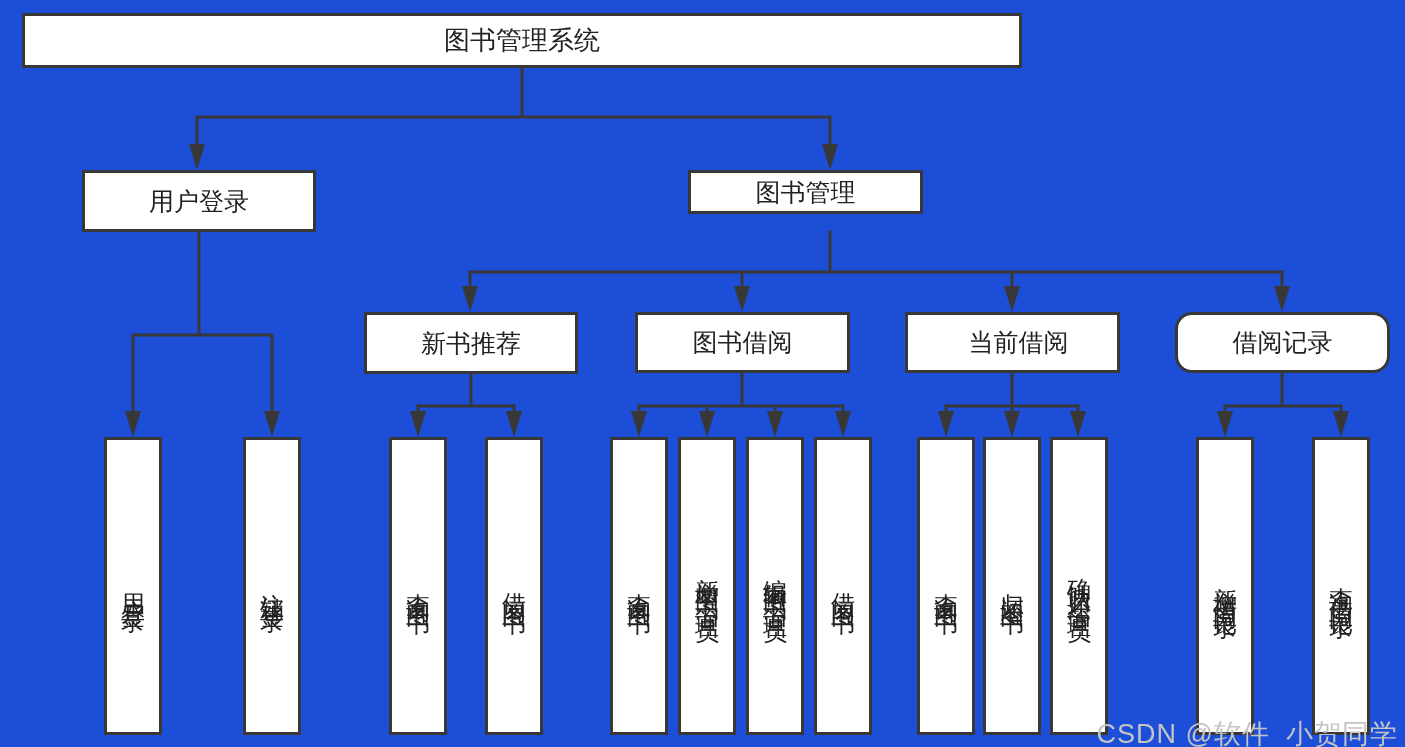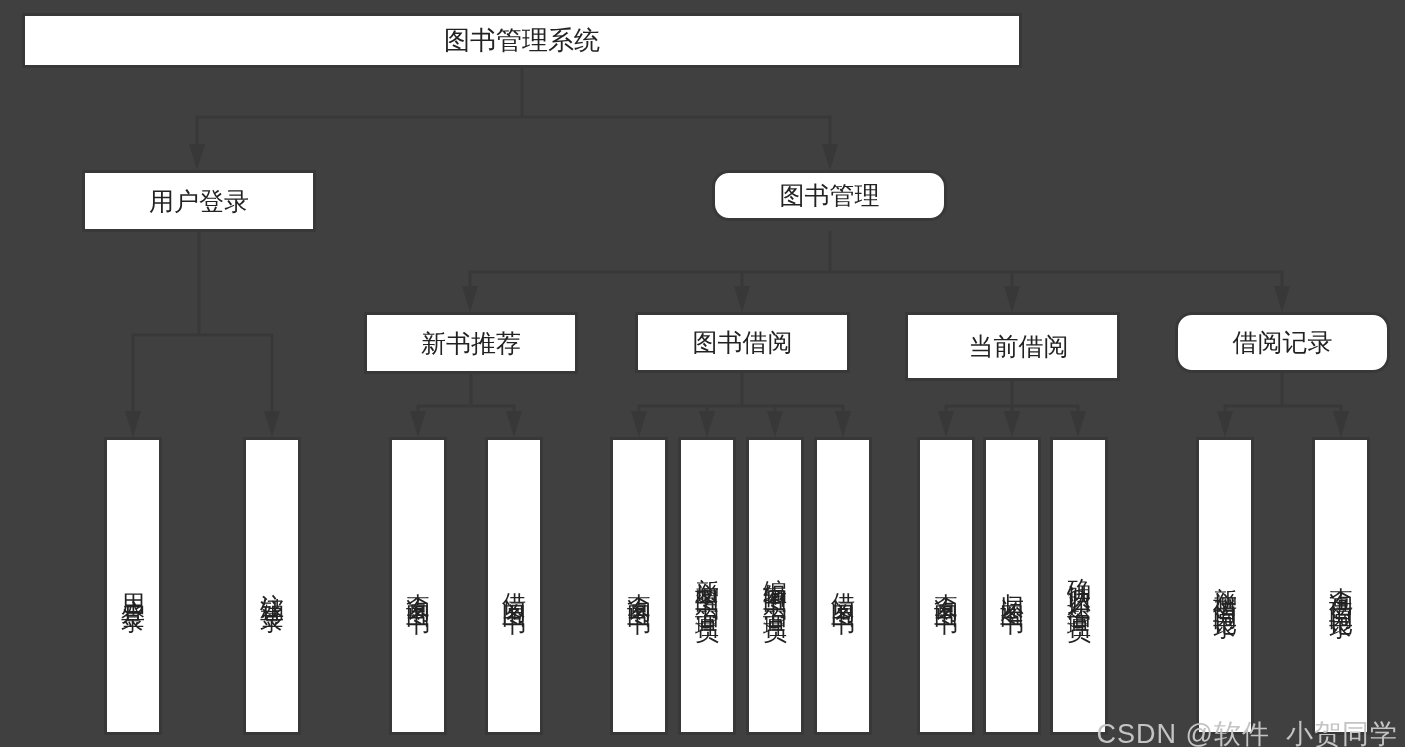--- a/index.html
+++ b/index.html
@@ -5,21 +5,21 @@
   html, body {
     margin: 0;
     padding: 0;
     background: #ffffff;
     font-family: "Liberation Sans", sans-serif;
   }
   #stage {
     position: relative;
     width: 1405px;
     height: 747px;
-    background: #404040;
+    background: #1d4ed8;
     overflow: hidden;
     color: #222222;
   }
   #connector-svg {
     position: absolute;
     left: 0;
     top: 0;
     width: 1405px;
     height: 747px;
     pointer-events: none;
@@ -104,25 +104,25 @@
       M938,411 L954,411 L946,437 Z
       M1004,411 L1020,411 L1012,437 Z
       M1070,411 L1086,411 L1078,437 Z
       M1217,411 L1233,411 L1225,437 Z
       M1333,411 L1349,411 L1341,437 Z"></path>
   </svg>
 
   <div class="hbox root" style="left:22px; top:13px; width:1000px; height:55px;">图书管理系统</div>
 
   <div class="hbox" style="left:82px; top:170px; width:234px; height:62px;">用户登录</div>
-  <div class="hbox" style="left:712px; top:170px; width:235px; height:51px;border-radius:17px;">图书管理</div>
+  <div class="hbox" style="left:688px; top:170px; width:235px; height:44px;">图书管理</div>
 
   <div class="hbox" style="left:364px; top:312px; width:214px; height:62px;">新书推荐</div>
   <div class="hbox" style="left:635px; top:312px; width:215px; height:61px;font-family:Liberation Mono, monospace;">图书借阅</div>
-  <div class="hbox" style="left:905px; top:312px; width:215px; height:69px;padding-left:12px;">当前借阅</div>
+  <div class="hbox" style="left:905px; top:312px; width:215px; height:61px;padding-left:12px;">当前借阅</div>
   <div class="hbox" style="left:1175px; top:312px; width:215px; height:61px;border-radius:17px;">借阅记录</div>
 
   <div class="vbox" style="left:104px;">
     <span>用户登录</span>
   </div>
   <div class="vbox" style="left:243px;">
     <span>注销登录</span>
   </div>
 
   <div class="vbox" style="left:389px;">

